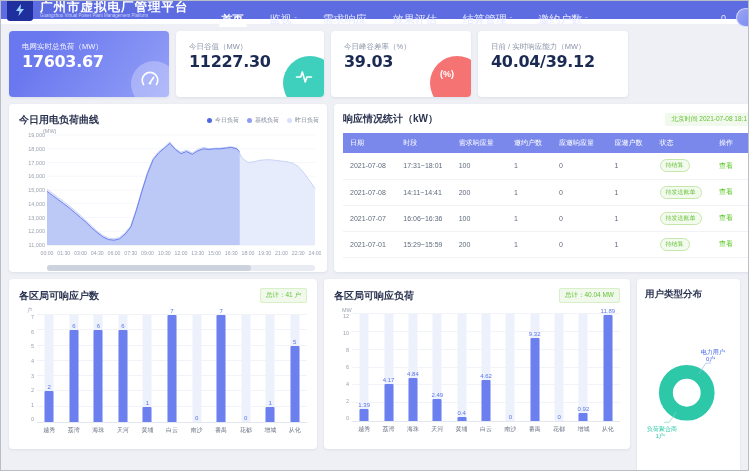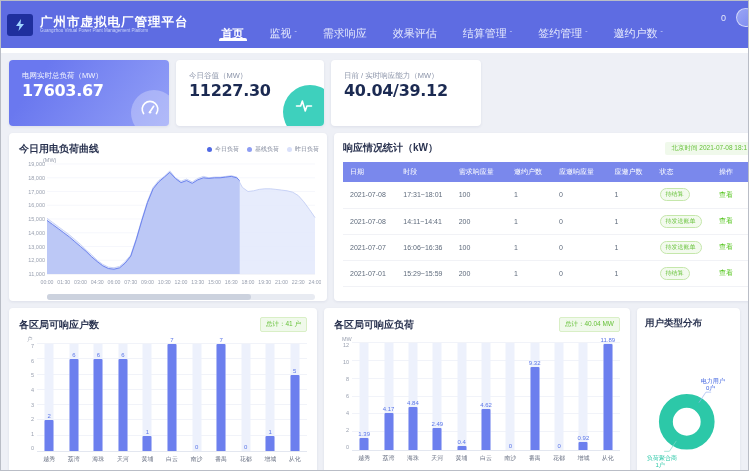--- a/index.html
+++ b/index.html
@@ -1,20 +1,20 @@
 <!DOCTYPE html>
 <html><head>
 <meta charset="utf-8">
 <style>
   * { margin:0; padding:0; box-sizing:border-box; }
   html,body { width:749px; height:471px; overflow:hidden; }
   body { font-family:"Liberation Sans", sans-serif; background:#eef0f6; border:1px solid #b9bdc6; position:relative; }
 
   
-  .navbar { height:47px; background:#5e6ce2; display:flex; align-items:center; color:#fff; position:relative; }
+  .navbar { height:18px; background:#5e6ce2; display:flex; align-items:center; color:#fff; position:relative; }
   .logo-wrap { display:flex; align-items:center; padding:0 10px 0 6px; }
   .logo-icon { width:26px; height:22px; background:#1f2f9e; border-radius:3px; display:flex; align-items:center; justify-content:center; margin-right:7px; }
   .logo-titles { line-height:1.05; }
   .logo-title { font-size:12.5px; font-weight:bold; letter-spacing:1px; white-space:nowrap; }
   .logo-sub { font-size:4.5px; color:#c8d0f8; white-space:nowrap; }
   .menu { display:flex; align-items:flex-end; height:33px; margin-left:10px; }
   .menu-item { display:flex; align-items:center; padding:0 13px; font-size:11px; color:#e4e8fd; cursor:pointer; position:relative; white-space:nowrap; }
   .menu-item.active { color:#fff; font-weight:bold; }
   .menu-item.active::after { content:""; position:absolute; left:10px; right:10px; bottom:0; height:3px; background:#fff; border-radius:2px 2px 0 0; }
   .caret { font-size:7px; margin-left:3px; opacity:.8; }
@@ -112,24 +112,20 @@
         <span>需求响应</span>
       </div>
       <div class="menu-item">
         <span>效果评估</span>
       </div>
       <div class="menu-item">
         <span>结算管理</span>
         <span class="caret">ˇ</span>
       </div>
       <div class="menu-item">
-        <span>签约管理</span>
-        <span class="caret">ˇ</span>
-      </div>
-      <div class="menu-item">
         <span>邀约户数</span>
         <span class="caret">ˇ</span>
       </div>
     </div>
   <div class="nav-right">
     <span class="bell">0</span>
     <div class="avatar"></div>
   </div>
 </div>
 <div class="subbar"></div>
@@ -148,20 +144,27 @@
           </svg>
         </div>
       </div>
       <div class="card kpi kpi-2">
         <div class="kpi-label">今日谷值（MW）</div>
         <div class="kpi-value">11227.30</div>
         <div class="fan" style="background: rgb(62, 208, 189);">
           <svg width="20" height="20" viewBox="0 0 24 24" fill="none" stroke="#fff" stroke-width="1.9" stroke-linecap="round" stroke-linejoin="round">
             <path d="M3 12 H8 L10 6 L13.5 18 L15.5 12 H21"></path>
           </svg>
+        </div>
+      </div>
+      <div class="card kpi kpi-3">
+        <div class="kpi-label">今日峰谷差率（%）</div>
+        <div class="kpi-value">39.03</div>
+        <div class="fan" style="background: rgb(245, 115, 115);">
+          <div class="fan-text">(%)</div>
         </div>
       </div>
       <div class="card kpi kpi-4">
         <div class="kpi-label">日前 / 实时响应能力（MW）</div>
         <div class="kpi-value">40.04/39.12</div>
       </div>
     </div>
 
   <div class="mid-row">
     <div class="card load-card">

